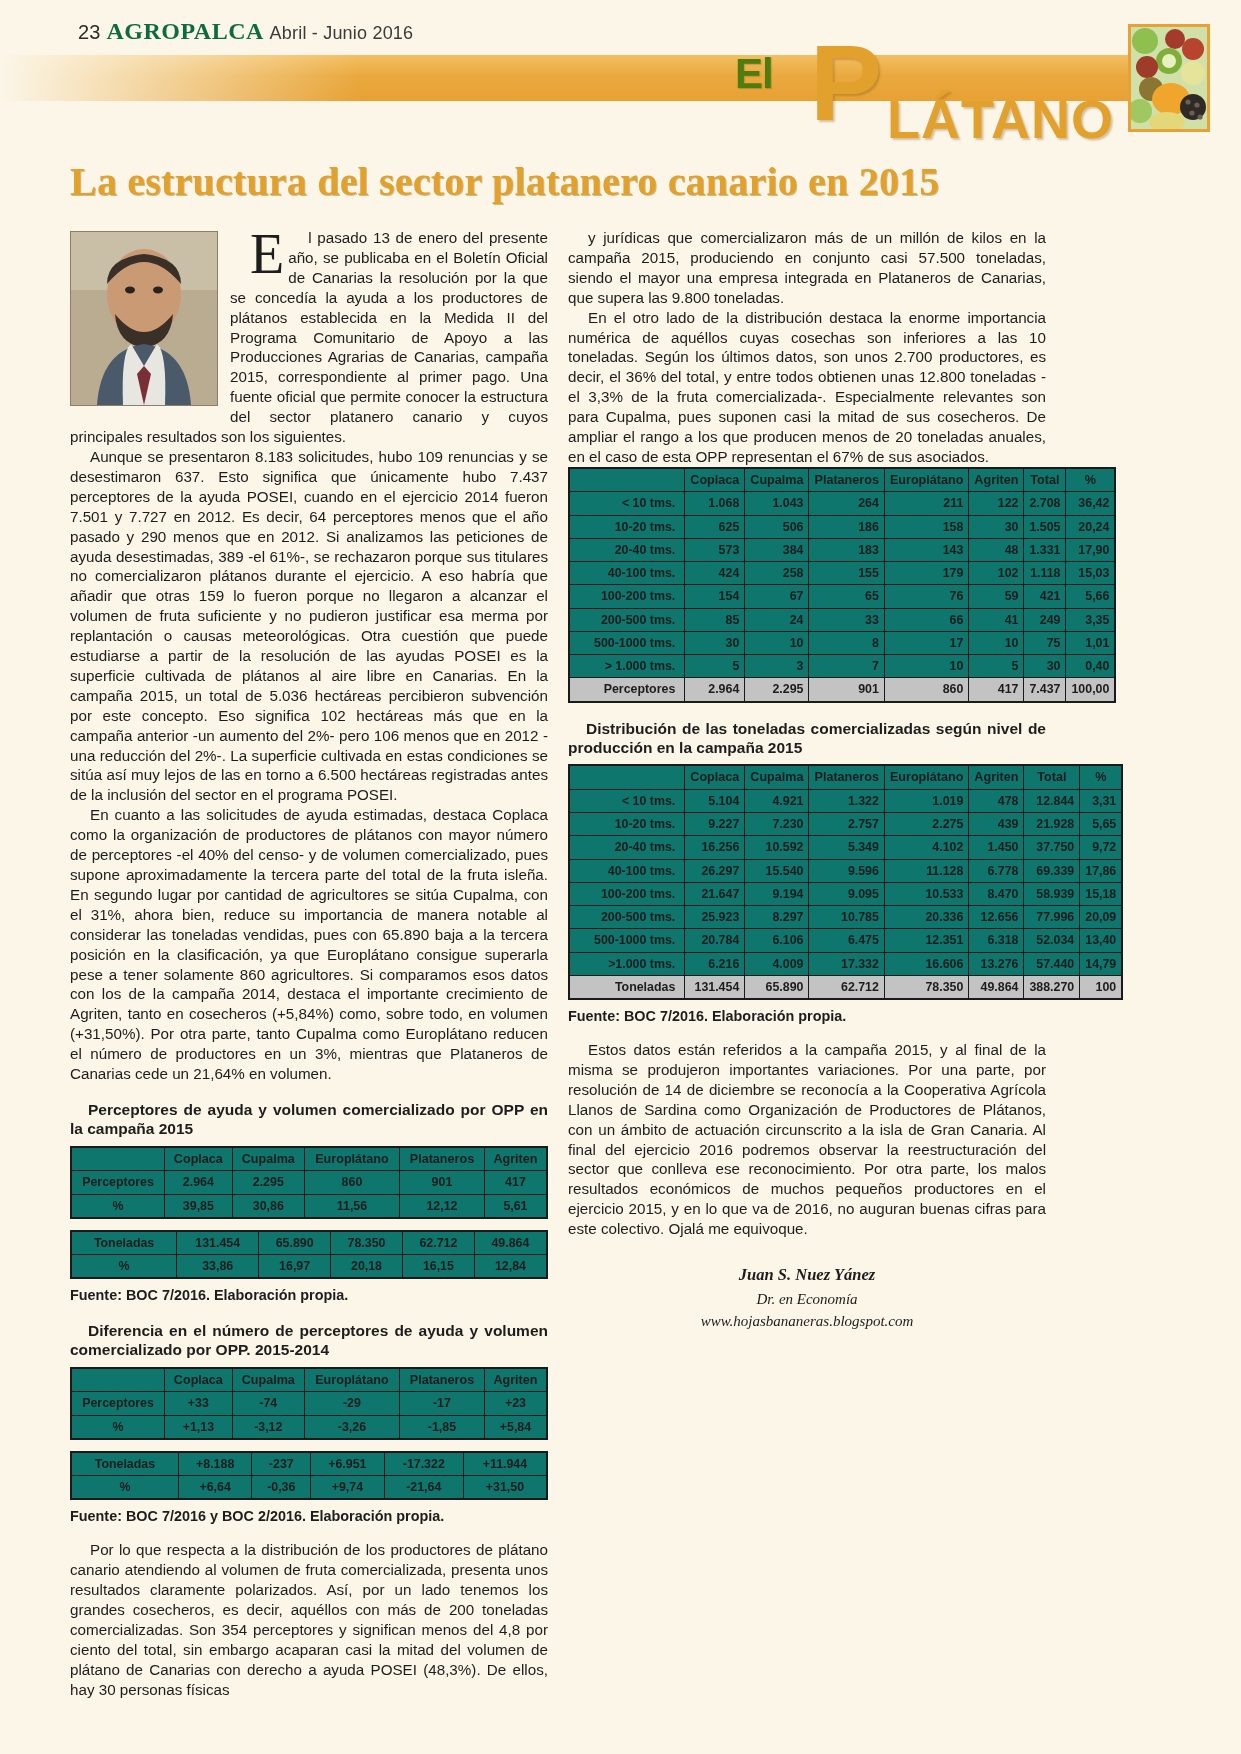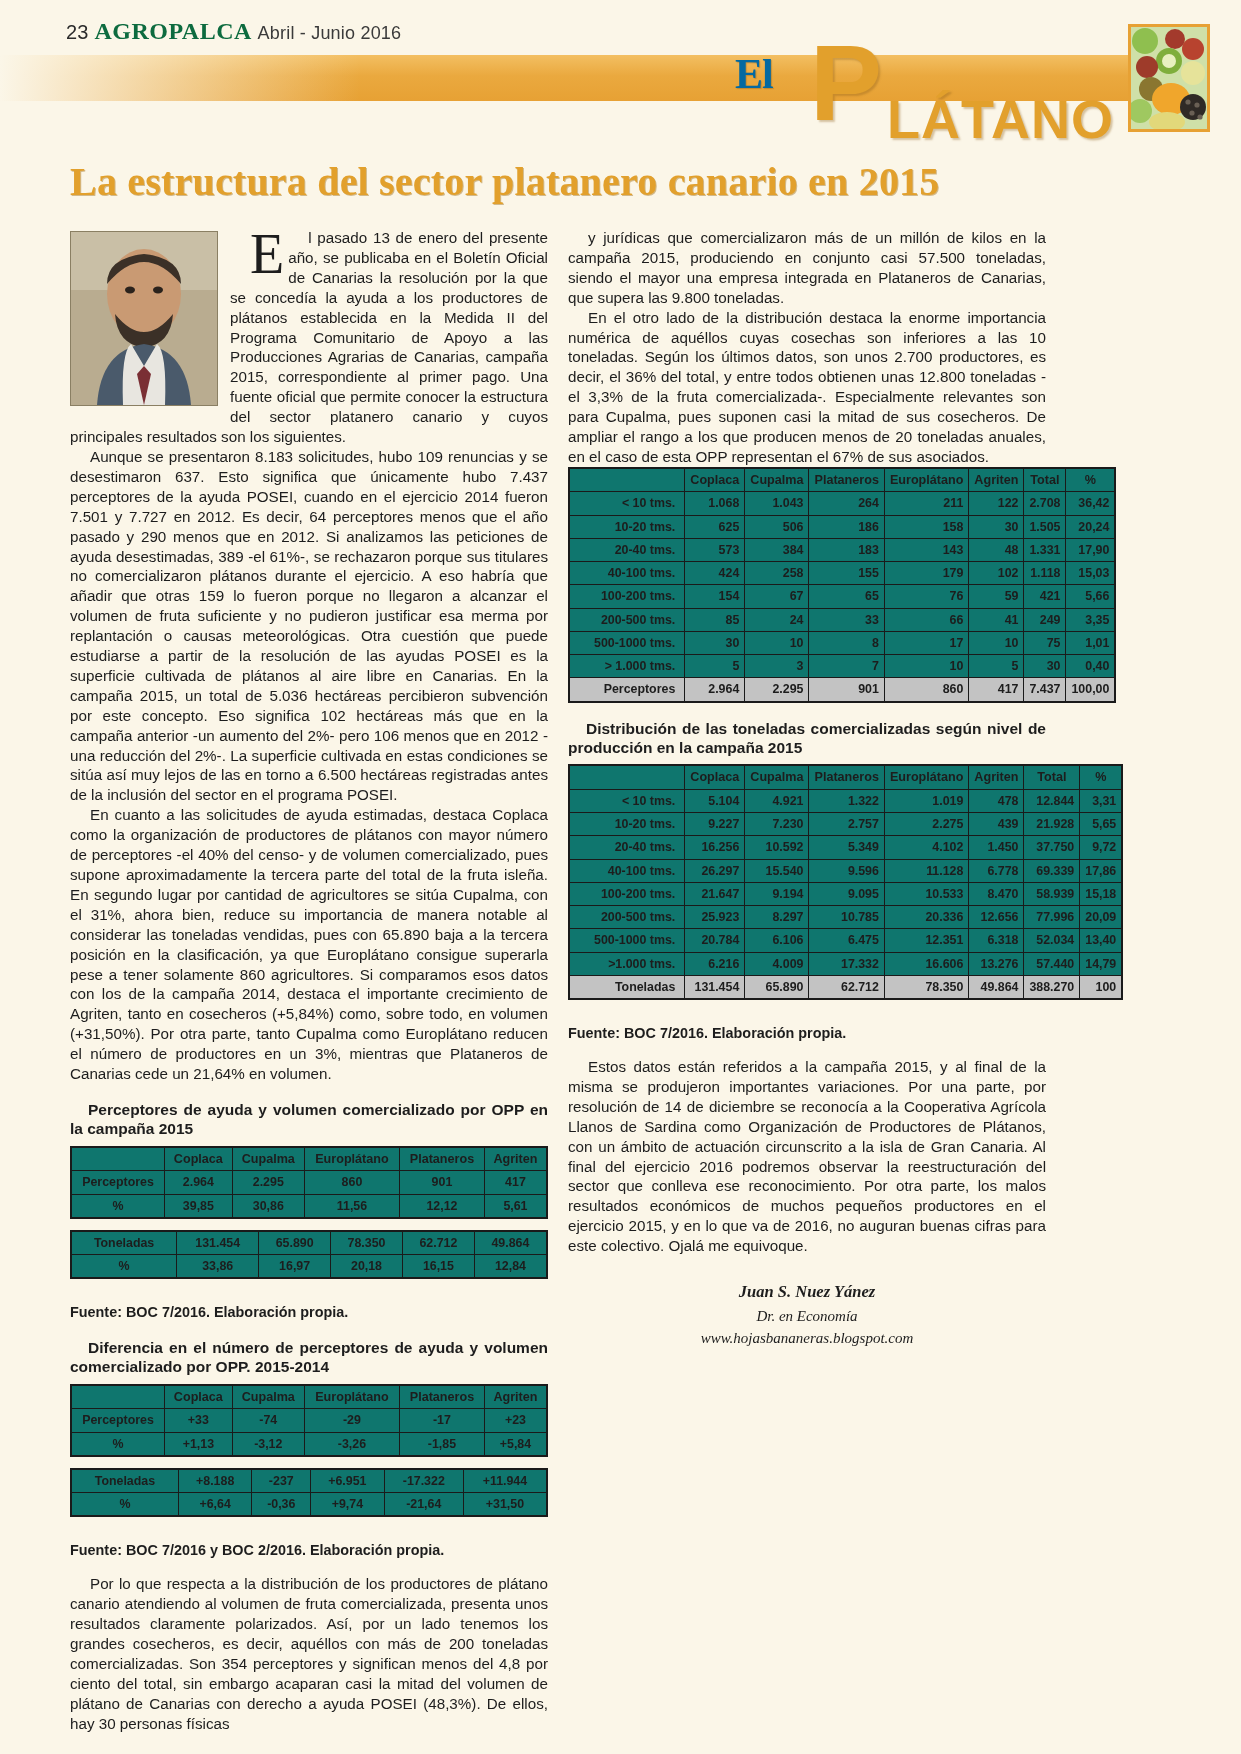--- a/index.html
+++ b/index.html
@@ -11,42 +11,42 @@
     color:#1a1a1a;
     position:relative;
     overflow:hidden;
   }
 
   
   .masthead {
     position:absolute; left:0; top:0; width:1241px; height:150px;
   }
   .folio {
-    position:absolute; left:66px; top:18px;
+    position:absolute; left:78px; top:18px;
     font-size:20px; letter-spacing:.2px; white-space:nowrap;
   }
   .folio .num { color:#2b2b2b; font-weight:400; }
   .folio .brand { color:#0d6b3f; font-weight:bold; font-family:"Liberation Serif", serif; font-size:24px; letter-spacing:.5px;}
   .folio .dates { color:#3a3a3a; font-size:18px; }
 
   .band {
     position:absolute; left:0; top:55px; width:1180px; height:46px;
     background:linear-gradient(180deg,#f3bf62 0%, #eaa93f 45%, #e7a134 100%);
   }
   .band-fade {
     position:absolute; left:0; top:55px; width:360px; height:46px;
     background:linear-gradient(90deg, rgba(251,246,232,1) 0%, rgba(243,191,98,0) 100%);
   }
   .section-title {
     position:absolute; left:735px; top:36px; width:410px; height:110px;
   }
   .sec-el {
     position:absolute; left:0px; top:14px;
-    font-family:Liberation Serif, serif;
-    font-weight:bold; font-size:42px; color:#0369a1;
+    font-family:Liberation Sans, sans-serif;
+    font-weight:bold; font-size:42px; color:#4d7c0f;
     letter-spacing:-1px;
     text-shadow:1px 1px 1px rgba(120,80,20,.35);
     text-align:right;
   }
   .sec-p {
     position:absolute; left:75px; top:-2px;
     font-family:"Liberation Sans", sans-serif;
     font-weight:bold; font-size:108px; line-height:.9; color:#e2a02c;
     text-shadow:2px 2px 2px rgba(140,95,25,.35);
   }
@@ -134,21 +134,21 @@
   .t-big { font-size:12.8px; }
   .t-big td, .t-big th { padding:4.5px 6px; }
   .t-big td.rowhdr { text-align:right; padding-right:9px;padding-left:24px; }
 
   
   .t-small td, .t-small th { padding:2.5px 5px; }
   .t-small td.rowhdr { text-align:center; }
   .spacer8 { height:11px; }
 
   .fuente {
-    font-weight:bold; font-size:14.4px; margin-top:24px;
+    font-weight:bold; font-size:14.4px; margin-top:7px;
   }
 
   .signature {
     margin-top:24px;
     text-align:center;
     font-family:"Liberation Serif", serif;
     font-style:italic;
     line-height:1.5;
   }
   .signature .nm { font-weight:bold; font-size:16.5px; }

